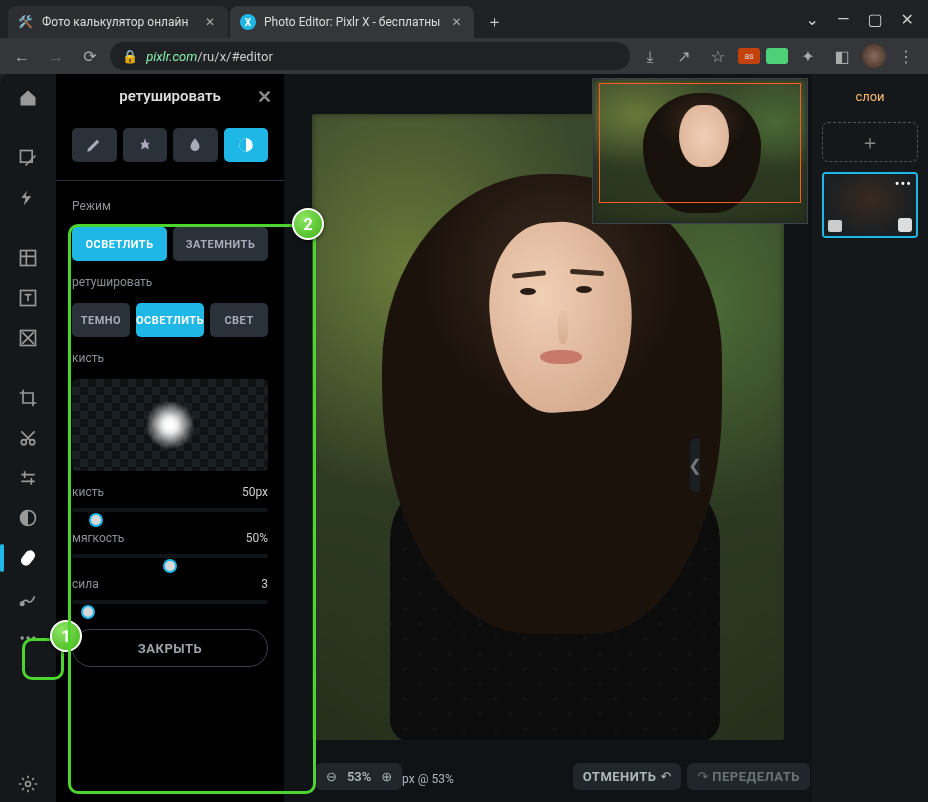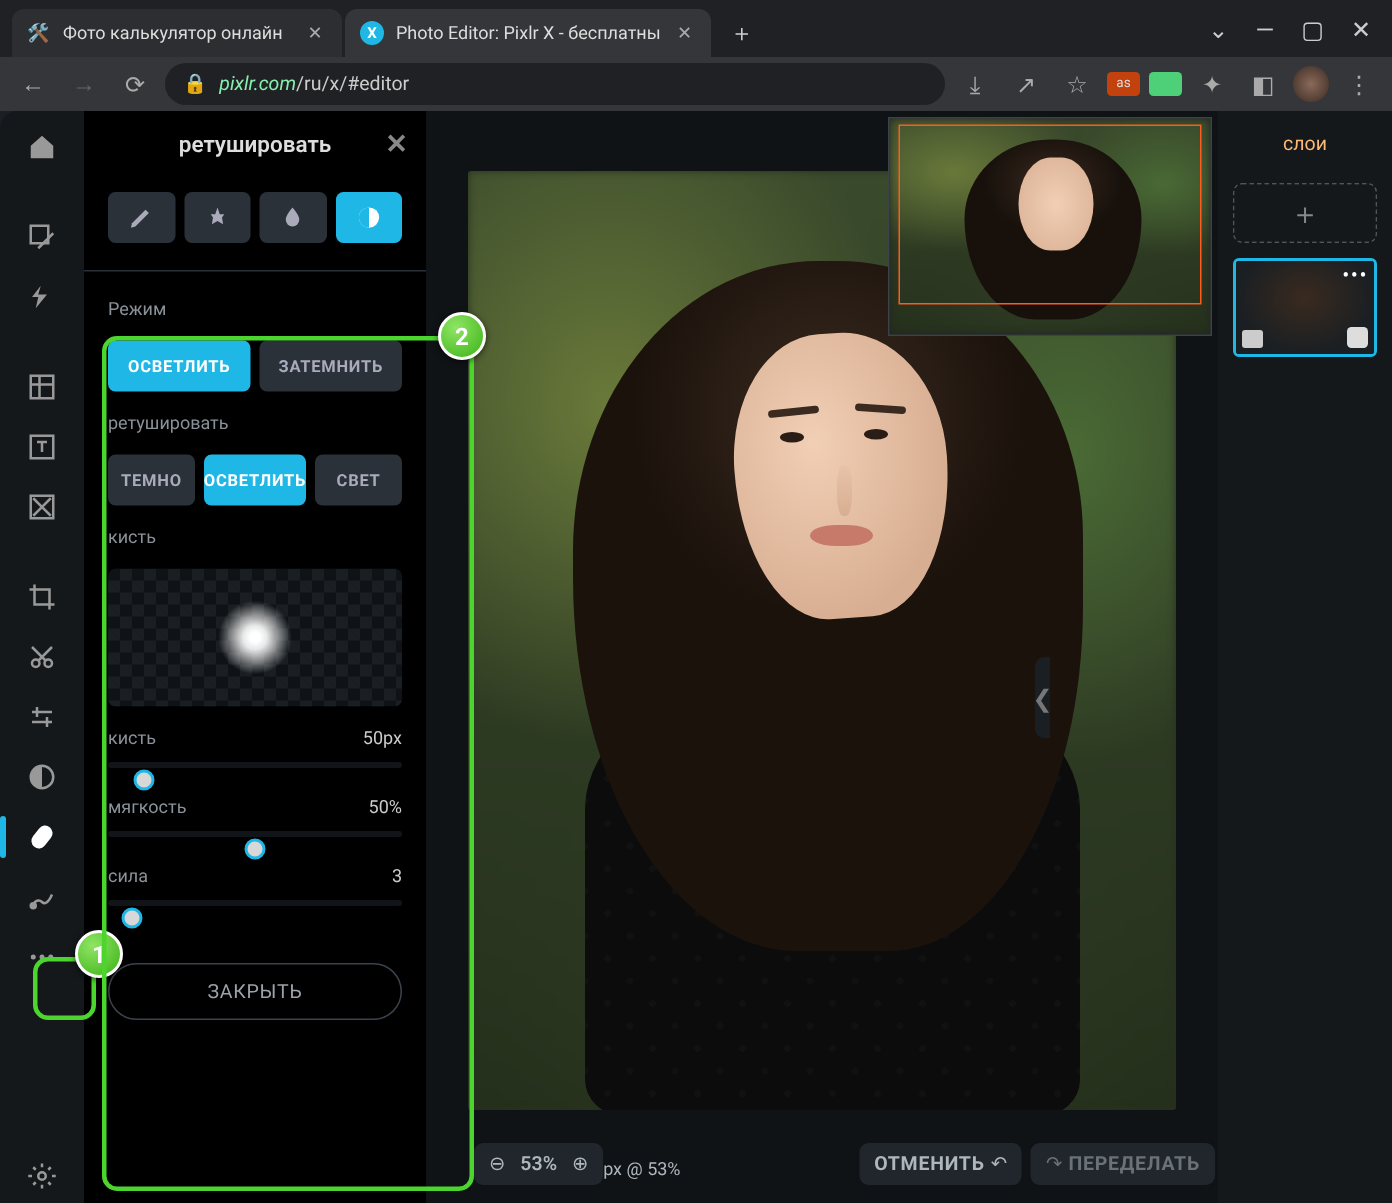--- a/index.html
+++ b/index.html
@@ -52,21 +52,21 @@
 .brushprev { height:92px; background:#0f1316; border-radius:5px;
   background-image:linear-gradient(45deg,#1a1f23 25%,transparent 25%),linear-gradient(-45deg,#1a1f23 25%,transparent 25%),linear-gradient(45deg,transparent 75%,#1a1f23 75%),linear-gradient(-45deg,transparent 75%,#1a1f23 75%);
   background-size:16px 16px; background-position:0 0,0 8px,8px -8px,-8px 0;
   display:flex; align-items:center; justify-content:center;}
 .brushdot { width:56px; height:56px; border-radius:50%; background:radial-gradient(circle,#fff 8%,rgba(255,255,255,.9) 20%,rgba(255,255,255,0) 62%);}
 .srow { display:flex; justify-content:space-between; font-size:12px; color:#8a9199; margin-bottom:4px;}
 .srow .val{color:#ccc;}
 .slider { position:relative; height:14px;}
 .slider .track{position:absolute;top:50%;left:0;right:0;height:4px;background:#11151a;border-radius:2px;transform:translateY(-50%);}
 .slider .thumb{position:absolute;top:50%;width:14px;height:14px;background:#d8d8d8;border-radius:50%;transform:translate(-50%,-50%);cursor:pointer;}
-.closebtn { height:38px; border:1px solid #3a434c; border-radius:19px; display:flex; align-items:center; justify-content:center; color:#9aa2aa; font-size:13px; font-weight:400; letter-spacing:.5px; cursor:pointer; margin-top:19px;}
+.closebtn { height:38px; border:1px solid #3a434c; border-radius:19px; display:flex; align-items:center; justify-content:center; color:#9aa2aa; font-size:13px; font-weight:700; letter-spacing:.5px; cursor:pointer; margin-top:6px;}
 
 
 .canvaswrap { flex:1; background:#0f1316; position:relative; }
 .canvas { position:absolute; left:28px; top:40px; width:472px; height:626px; background:#283020; border-radius:2px; overflow:hidden;}
 .bgblur { position:absolute; inset:0; background:
   radial-gradient(ellipse 70% 60% at 20% 25%,#6a7a3a, transparent 60%),
   radial-gradient(ellipse 60% 60% at 85% 30%,#4a6a35, transparent 55%),
   radial-gradient(ellipse 80% 60% at 50% 85%,#2e3a22, transparent 60%),
   linear-gradient(#3a4a2c,#25301c); filter:blur(3px);}
 .person{position:absolute;inset:0;}

